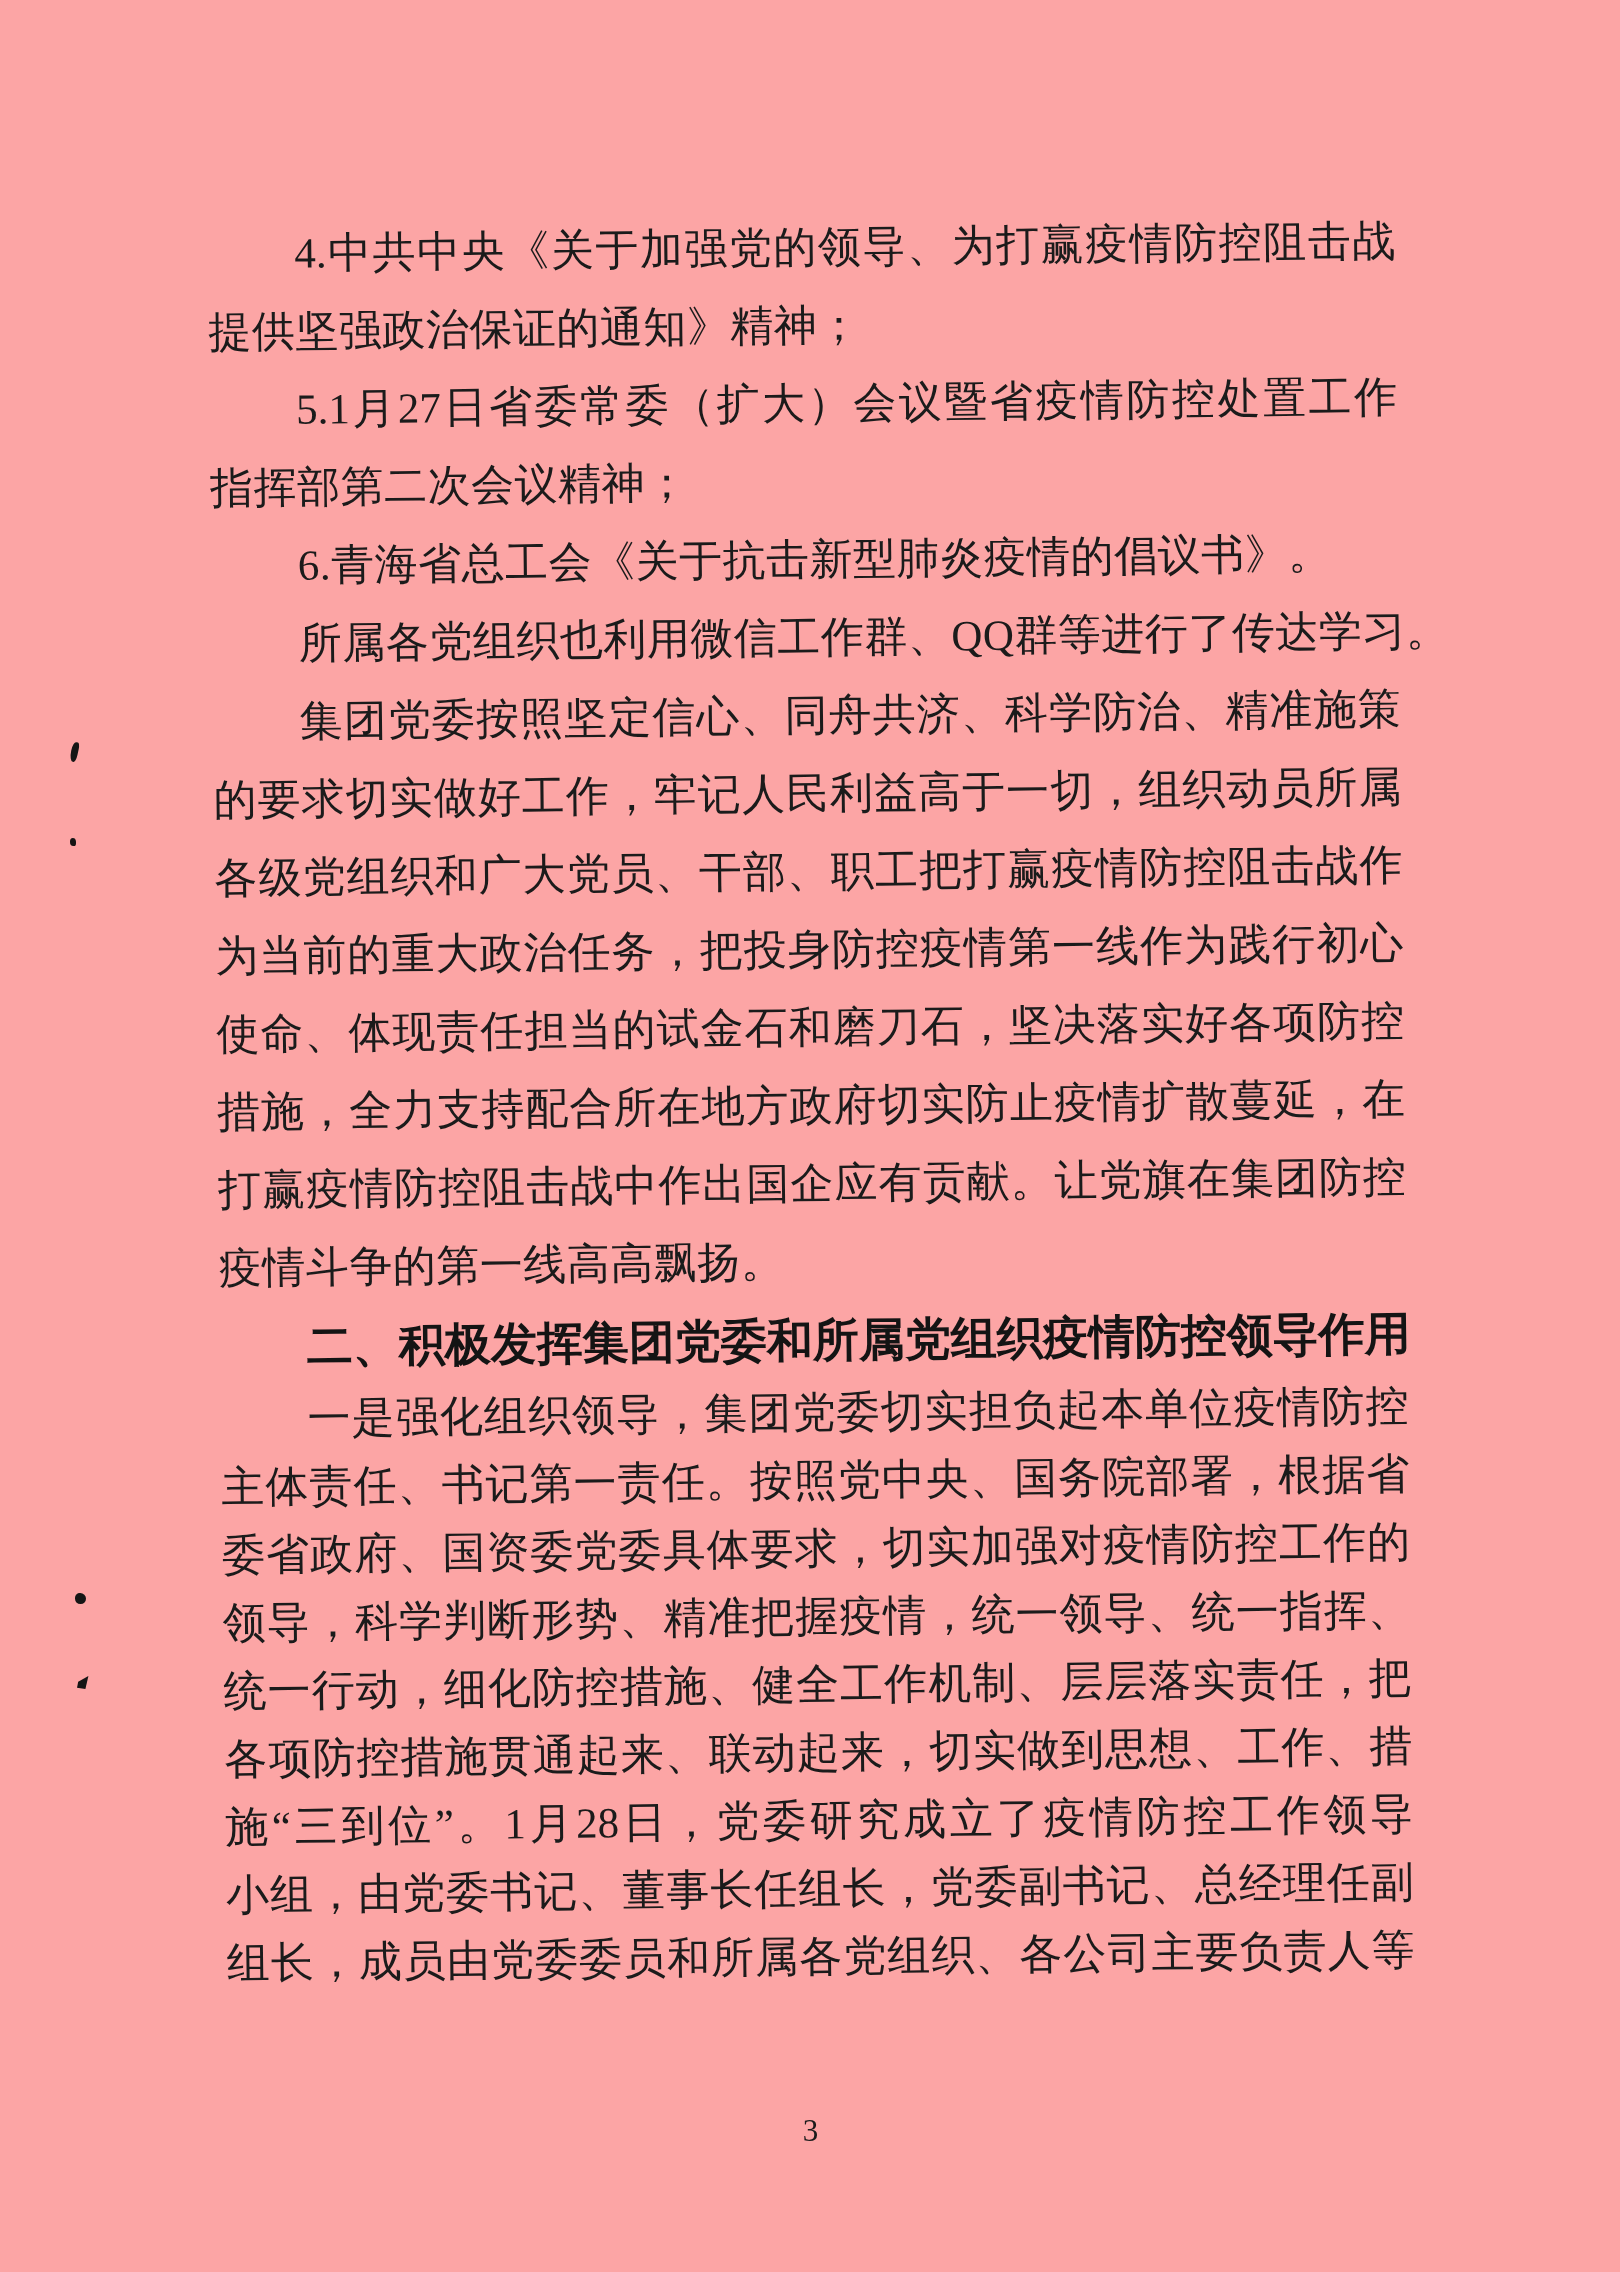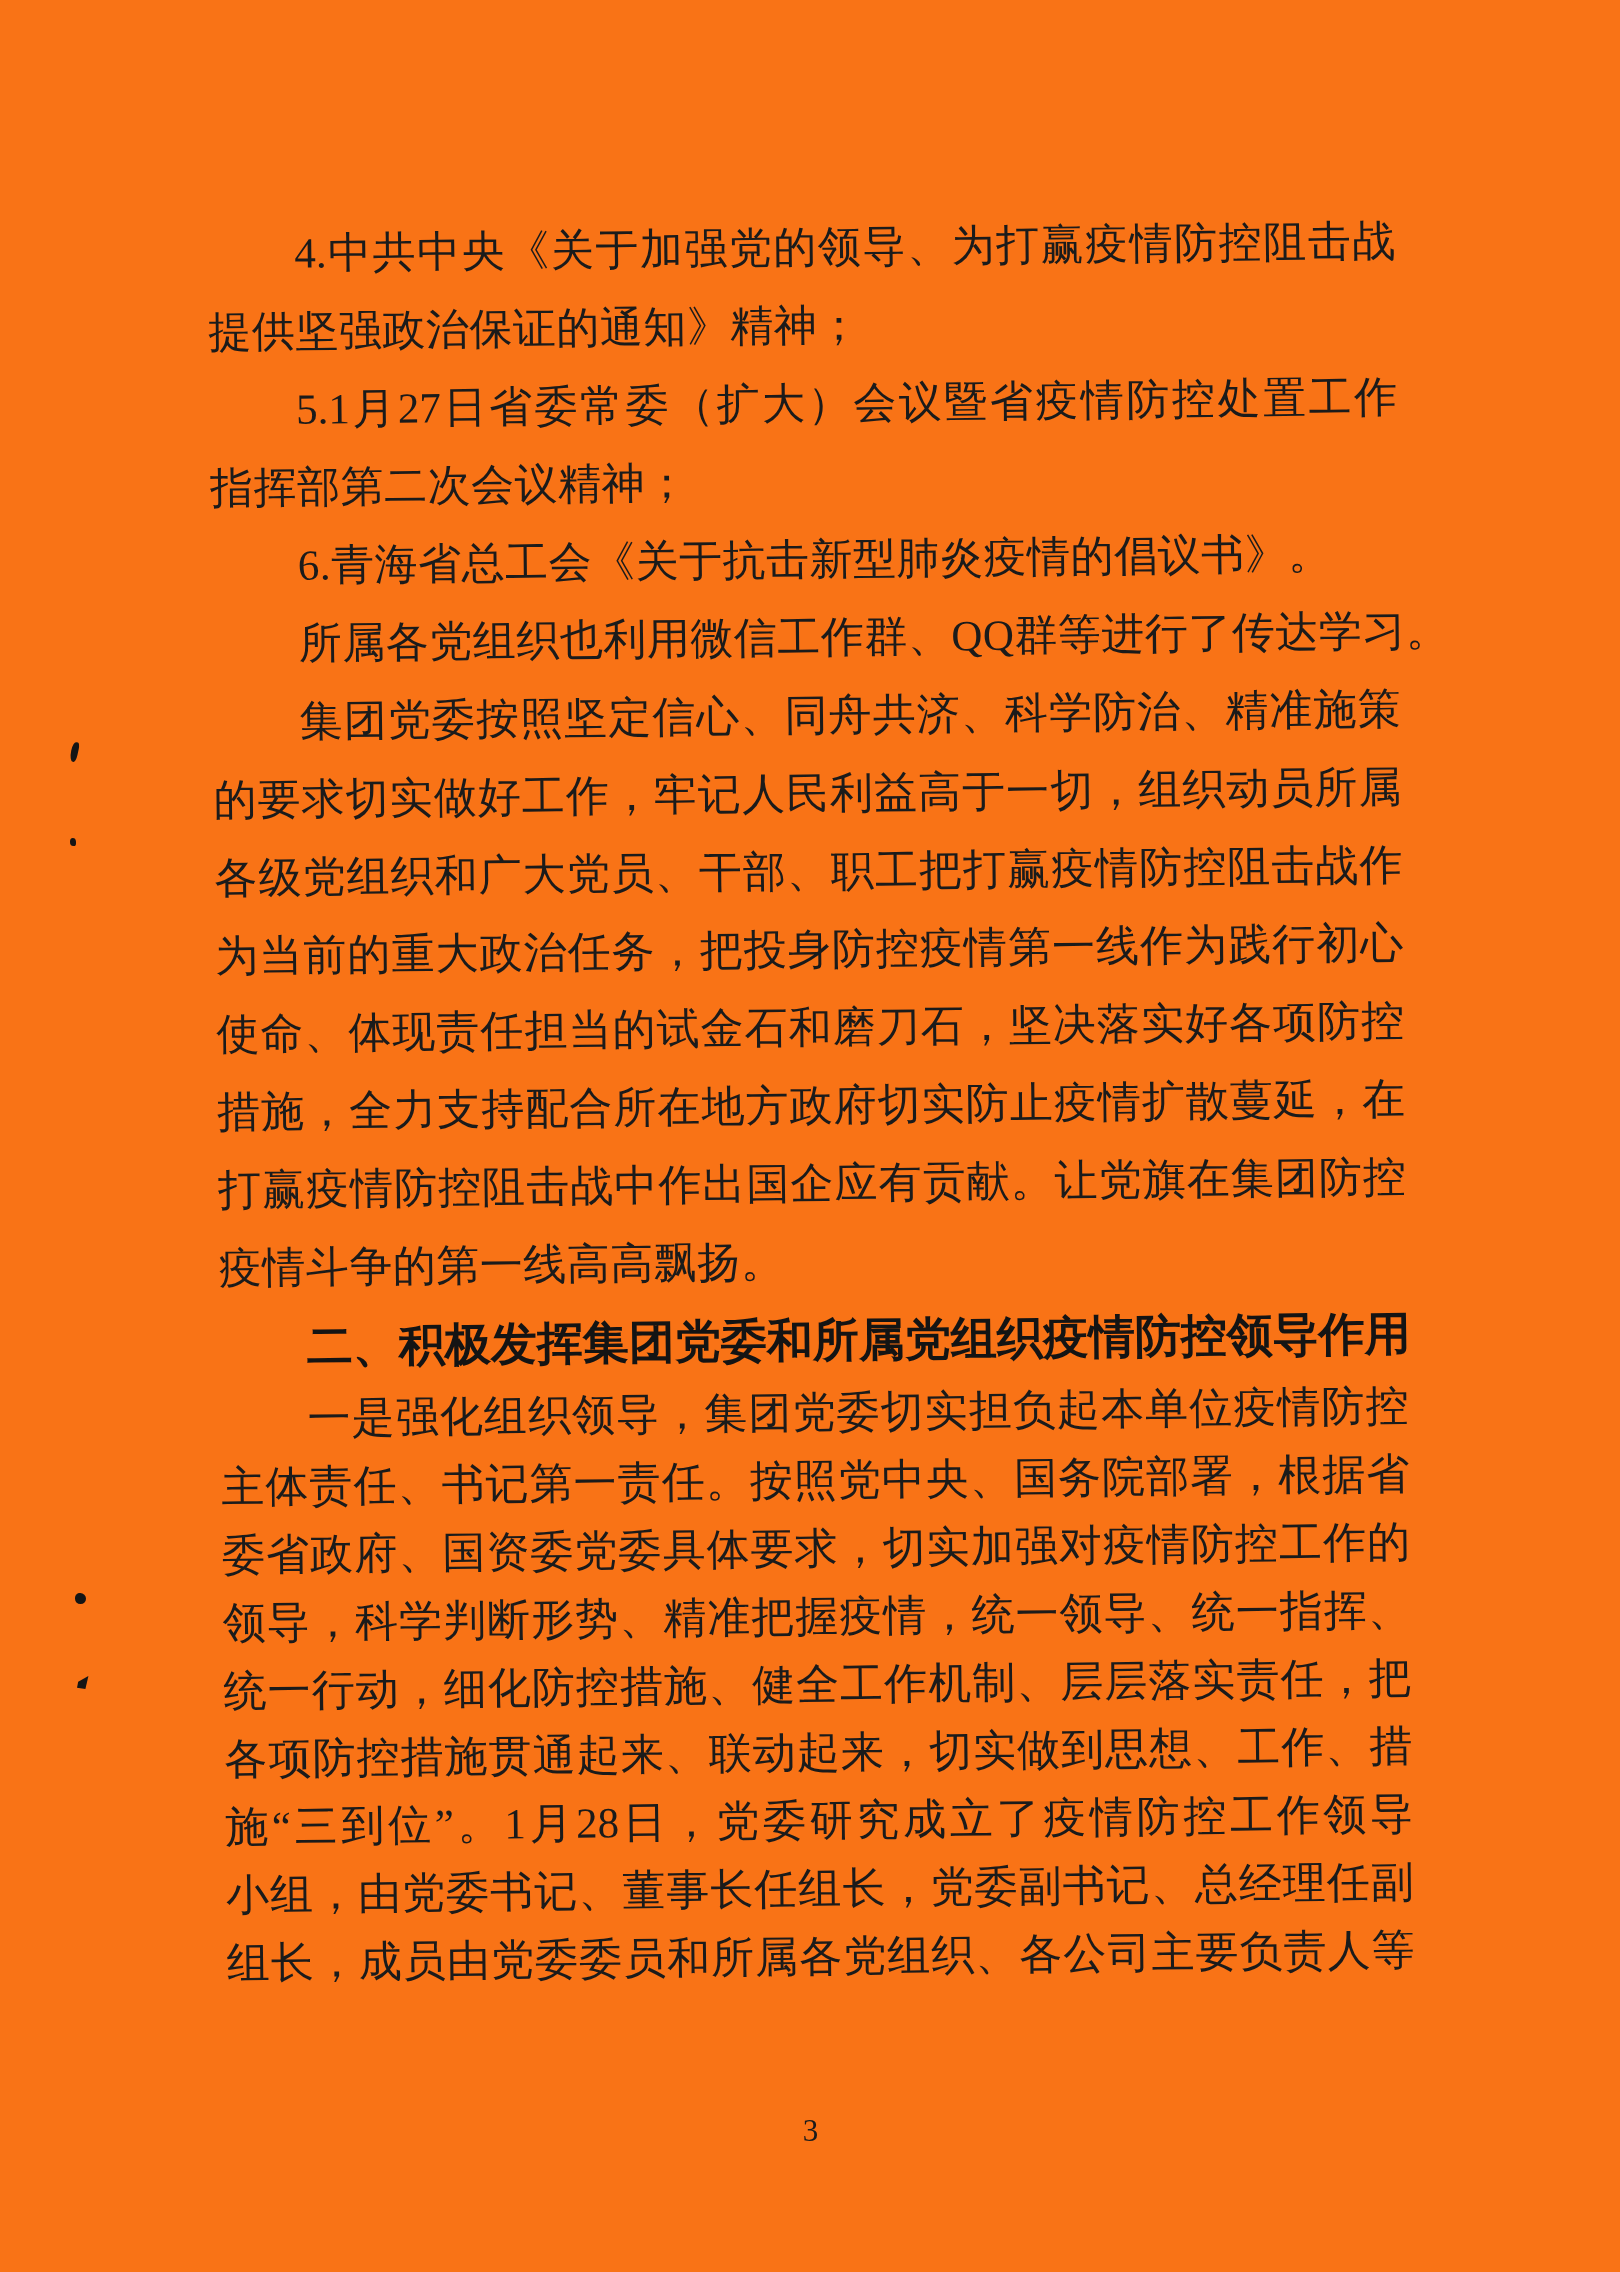--- a/index.html
+++ b/index.html
@@ -13,21 +13,21 @@
     position: relative;
     overflow: hidden;
     font-family: "Liberation Serif", "DejaVu Serif", serif;
     color: #1b1b1b;
   }
   .sheet {
     position: absolute;
     left: 0; top: 0;
     width: 1621px;
     height: 2273px;
-    background: #f97316;
+    background: #fca5a5;
   }
   
   .textblock {
     position: absolute;
     left: 217px;
     top: 209px;
     width: 1188px;
     transform: rotate(-0.65deg);
     transform-origin: 50% 50%;
   }

